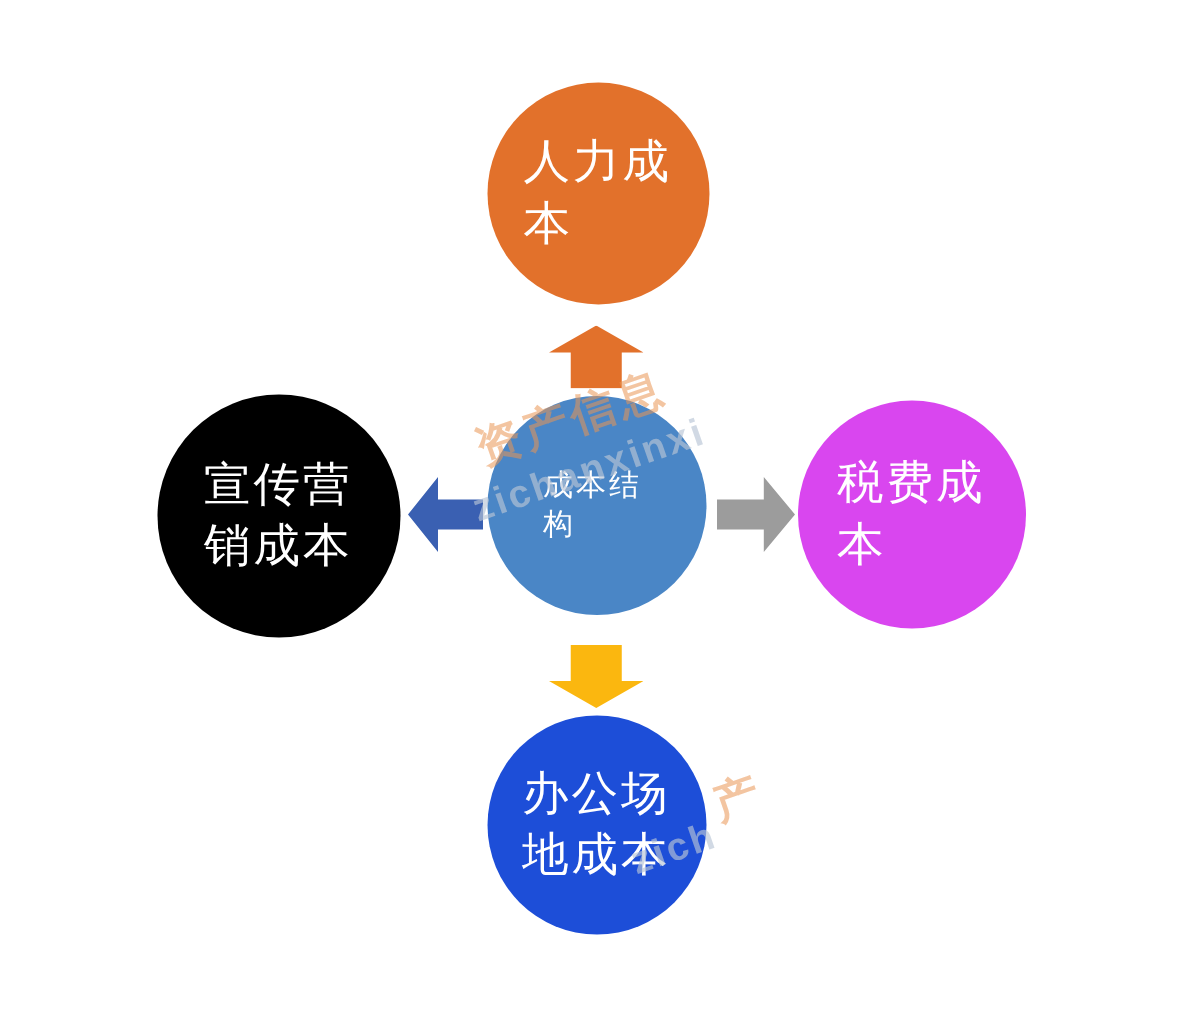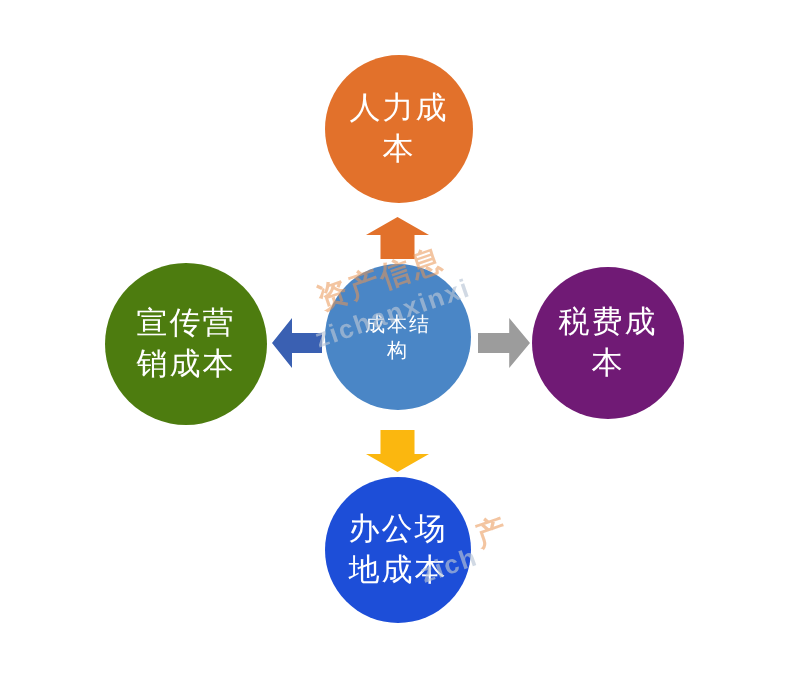--- a/index.html
+++ b/index.html
@@ -25,21 +25,20 @@
     display: flex;
     align-items: center;
     justify-content: center;
     z-index: 1;
   }
   .circle-label {
     color: #ffffff;
     font-size: 31px;
     line-height: 1.32;
     letter-spacing: 2px;
-    text-align: center;
     word-break: break-all;
     font-family: "Liberation Serif", "DejaVu Serif", serif;
   }
   .c-top    { left: 325px; top: 55px;  width: 148px; height: 148px; }
   .c-center { left: 325px; top: 264px; width: 146px; height: 146px; }
   .c-left   { left: 105px; top: 263px; width: 162px; height: 162px; }
   .c-right  { left: 532px; top: 267px; width: 152px; height: 152px; }
   .c-bottom { left: 325px; top: 477px; width: 146px; height: 146px; }
   .c-top    .circle-label { width: 100px; }
   .c-center .circle-label { width: 72px;  font-size: 20px; }
@@ -99,25 +98,25 @@
 </style>
 </head>
 <body>
 
 <div class="stage">
 
   <div class="circle c-top" style="background-color: rgb(226, 113, 43);">
     <div class="circle-label">人力成本</div>
   </div>
 
-  <div class="circle c-left" style="background-color: #4d7c0f;">
+  <div class="circle c-left" style="background-color: #000000;">
     <div class="circle-label">宣传营销成本</div>
   </div>
 
-  <div class="circle c-right" style="background-color: #701a75;">
+  <div class="circle c-right" style="background-color: #d946ef;">
     <div class="circle-label">税费成本</div>
   </div>
 
   <div class="circle c-bottom" style="background-color: #1d4ed8;">
     <div class="circle-label">办公场地成本</div>
   </div>
 
   <div class="circle c-center" style="background-color: rgb(74, 134, 198);">
     <div class="circle-label">成本结构</div>
   </div>

